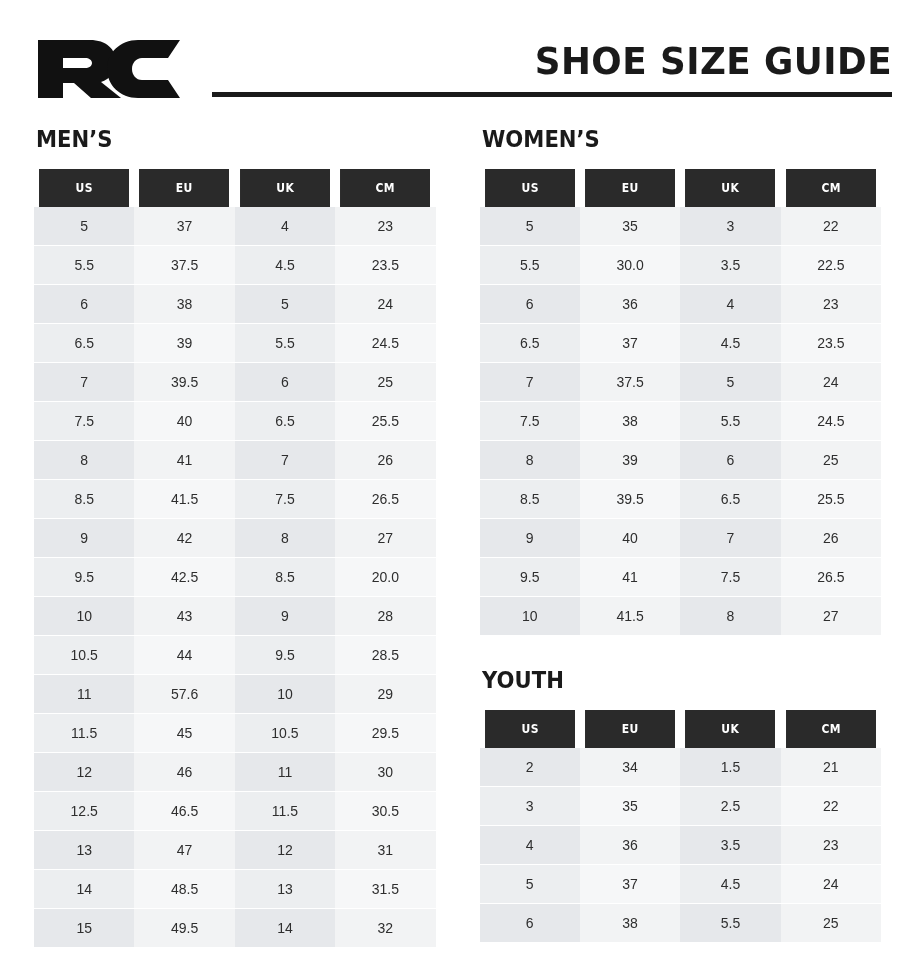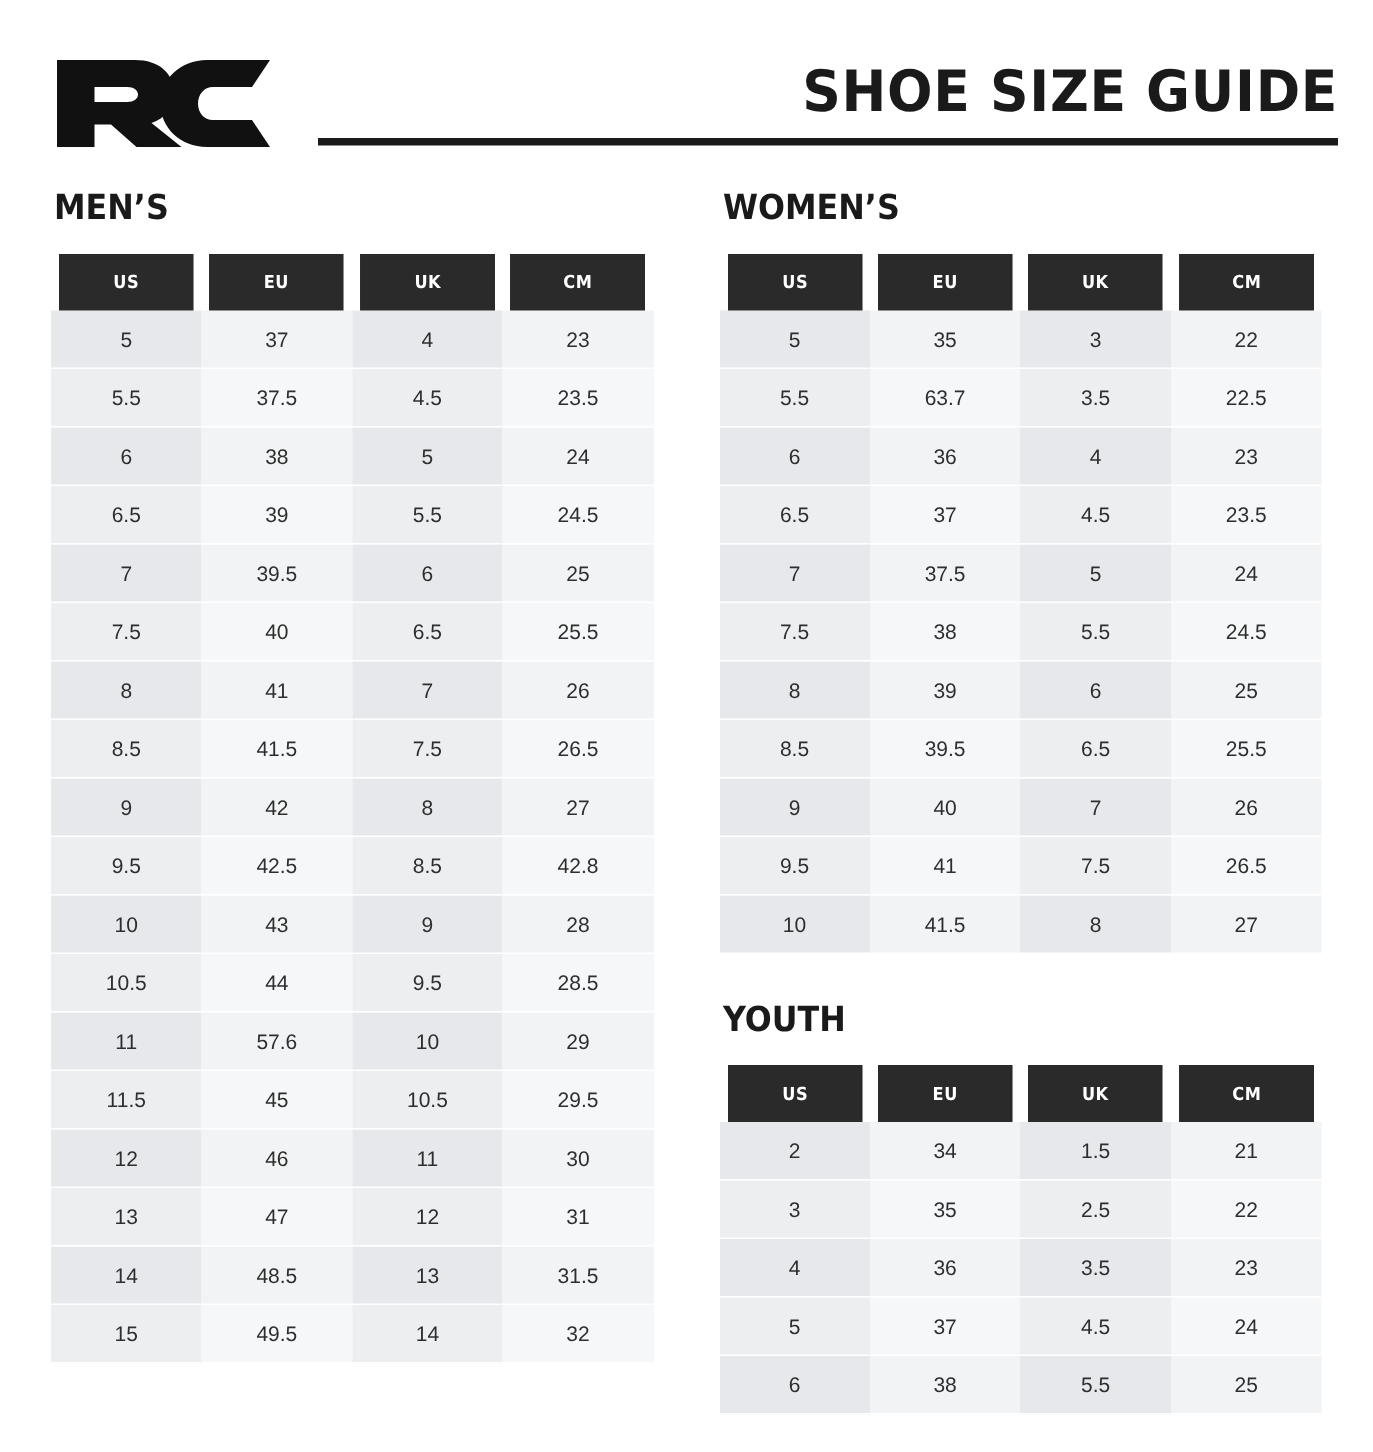--- a/index.html
+++ b/index.html
@@ -197,21 +197,21 @@
           <tr>
               <td>9</td>
               <td>42</td>
               <td>8</td>
               <td>27</td>
             </tr>
           <tr>
               <td>9.5</td>
               <td>42.5</td>
               <td>8.5</td>
-              <td>42.8</td>
+              <td>20.0</td>
             </tr>
           <tr>
               <td>10</td>
               <td>43</td>
               <td>9</td>
               <td>28</td>
             </tr>
           <tr>
               <td>10.5</td>
               <td>44</td>
@@ -228,20 +228,26 @@
               <td>11.5</td>
               <td>45</td>
               <td>10.5</td>
               <td>29.5</td>
             </tr>
           <tr>
               <td>12</td>
               <td>46</td>
               <td>11</td>
               <td>30</td>
+            </tr>
+          <tr>
+              <td>12.5</td>
+              <td>46.5</td>
+              <td>11.5</td>
+              <td>30.5</td>
             </tr>
           <tr>
               <td>13</td>
               <td>47</td>
               <td>12</td>
               <td>31</td>
             </tr>
           <tr>
               <td>14</td>
               <td>48.5</td>
@@ -271,21 +277,21 @@
         </thead>
         <tbody>
           <tr>
               <td>5</td>
               <td>35</td>
               <td>3</td>
               <td>22</td>
             </tr>
           <tr>
               <td>5.5</td>
-              <td>63.7</td>
+              <td>30.0</td>
               <td>3.5</td>
               <td>22.5</td>
             </tr>
           <tr>
               <td>6</td>
               <td>36</td>
               <td>4</td>
               <td>23</td>
             </tr>
           <tr>

